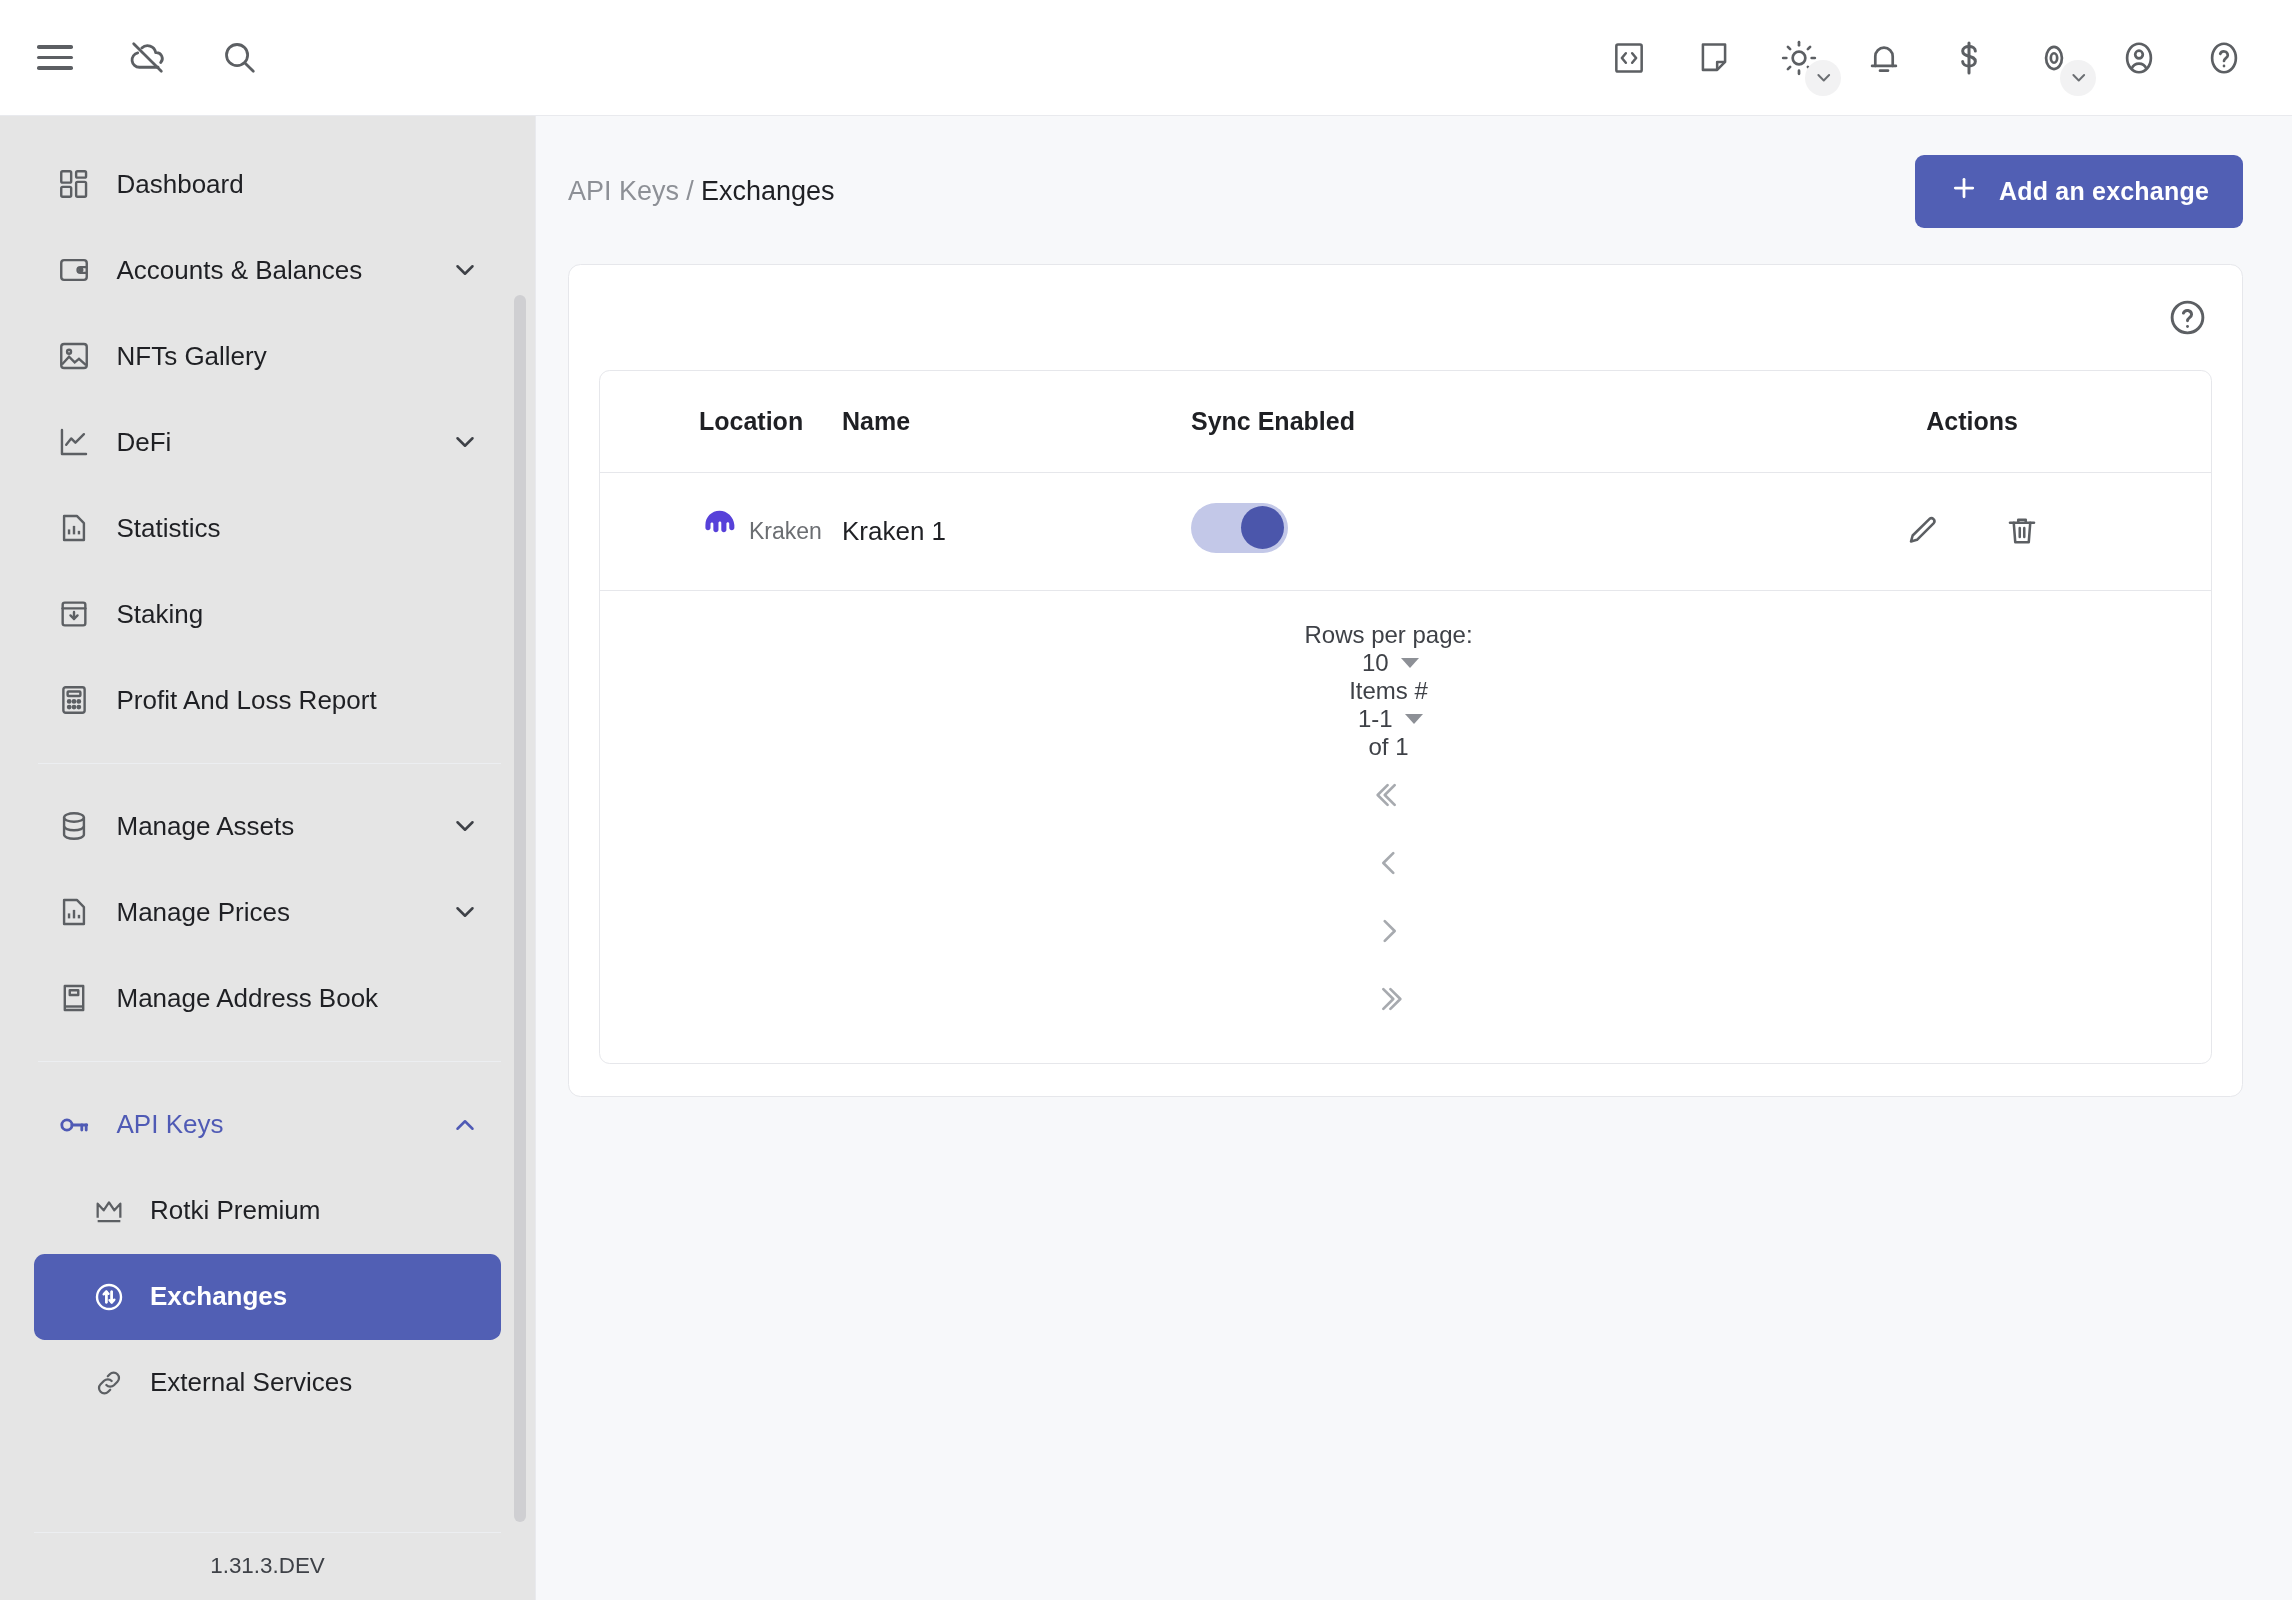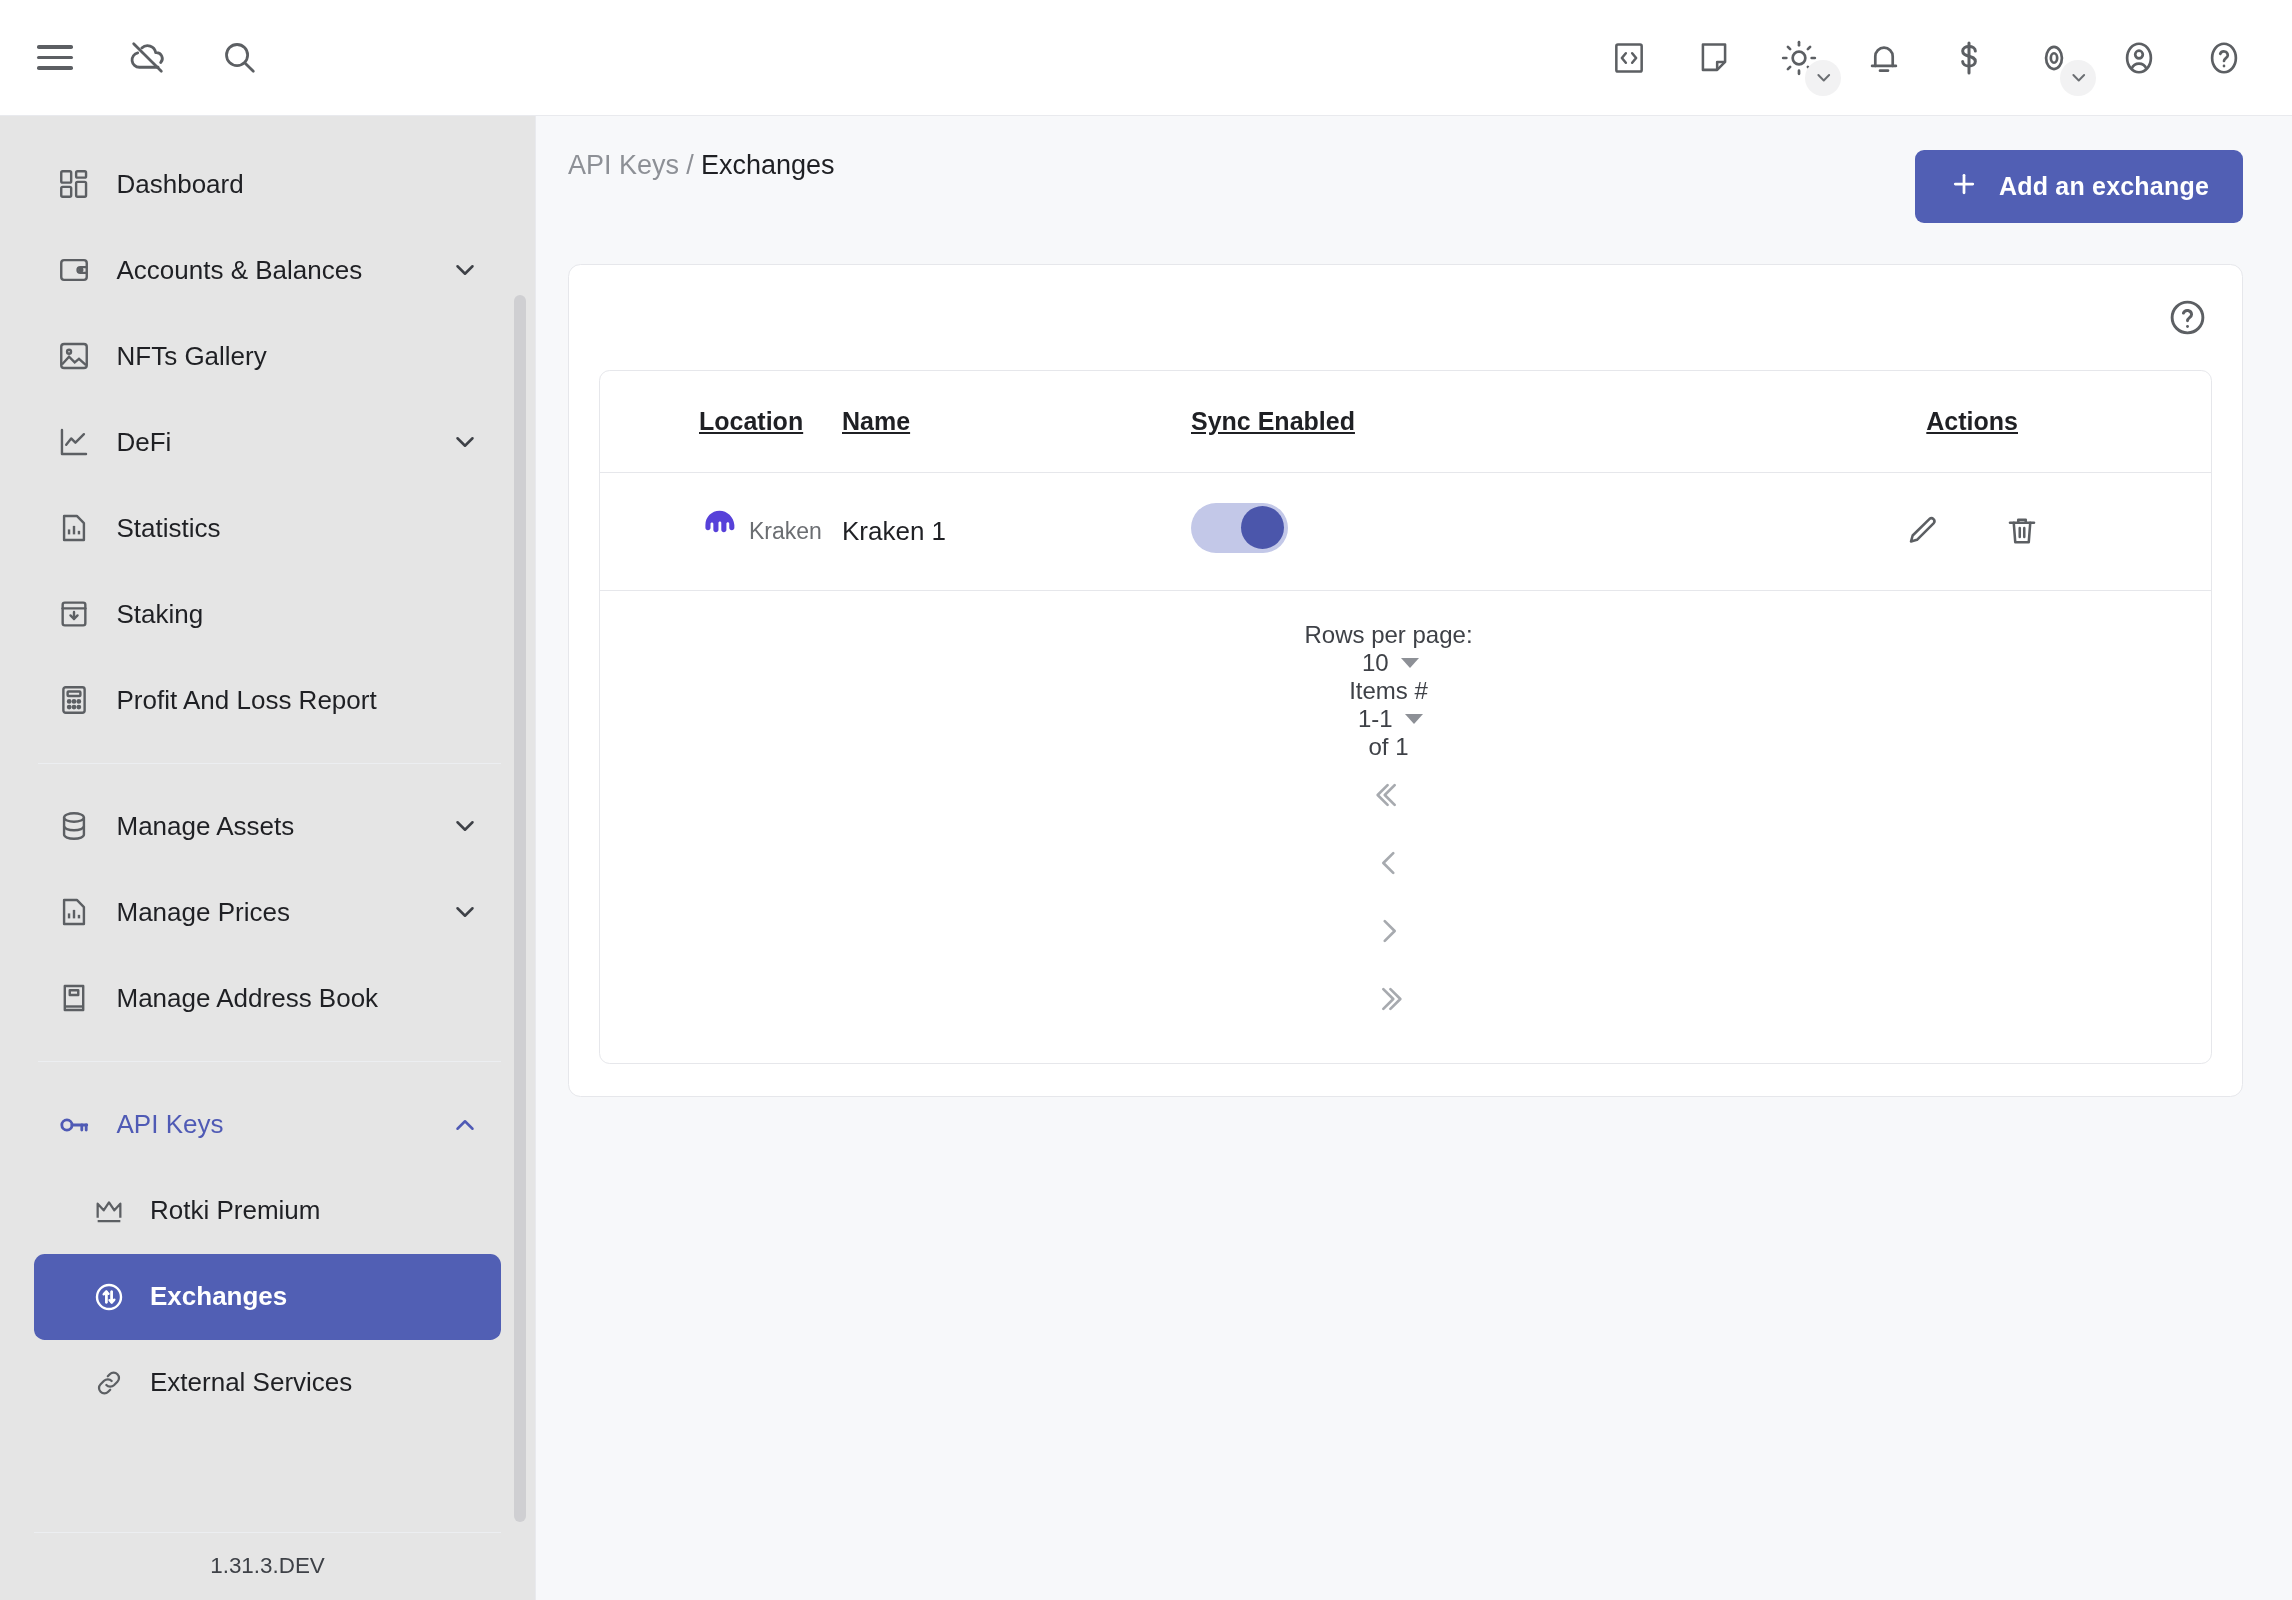--- a/index.html
+++ b/index.html
@@ -108,21 +108,21 @@
   }
 
   
   .main {
     flex: 1 1 auto;
     background: #f7f8fa;
     padding: 34px 50px 0 32px;
     overflow: hidden;
   }
   .page-head {
-    display: flex; align-items: flex-start;
+    display: flex; align-items: center;
     height: 82px;
     margin-bottom: 32px;
   }
   .breadcrumb { font-size: 27px; color: #1f2024; }
   .breadcrumb .crumb-muted { color: #8d9096; }
   .breadcrumb .crumb-sep { color: #8d9096; padding: 0 7.2px; }
 
   .btn-primary {
     margin-left: auto;
     background: #515fb4;
@@ -152,21 +152,20 @@
     border-radius: 10.7px;
     overflow: hidden;
     margin-top: 19.7px;
   }
   table { width: 100%; border-collapse: collapse; }
   thead th {
     font-size: 25px; font-weight: bold; color: #1f2024;
     text-align: left;
     padding: 36px 0 36px 0;
     border-bottom: 0.9px solid #e6e7eb;
-    text-decoration: underline;
   }
   .col-loc   { width: 242px; padding-left: 99px !important; }
   .col-name  { width: 349px; }
   .col-sync  { width: 627px; }
   .col-act   { text-align: right !important; padding-right: 193px !important; }
 
   tbody td {
     padding: 30px 0;
     border-bottom: 0.9px solid #e6e7eb;
     font-size: 26px; color: #1f2024;

